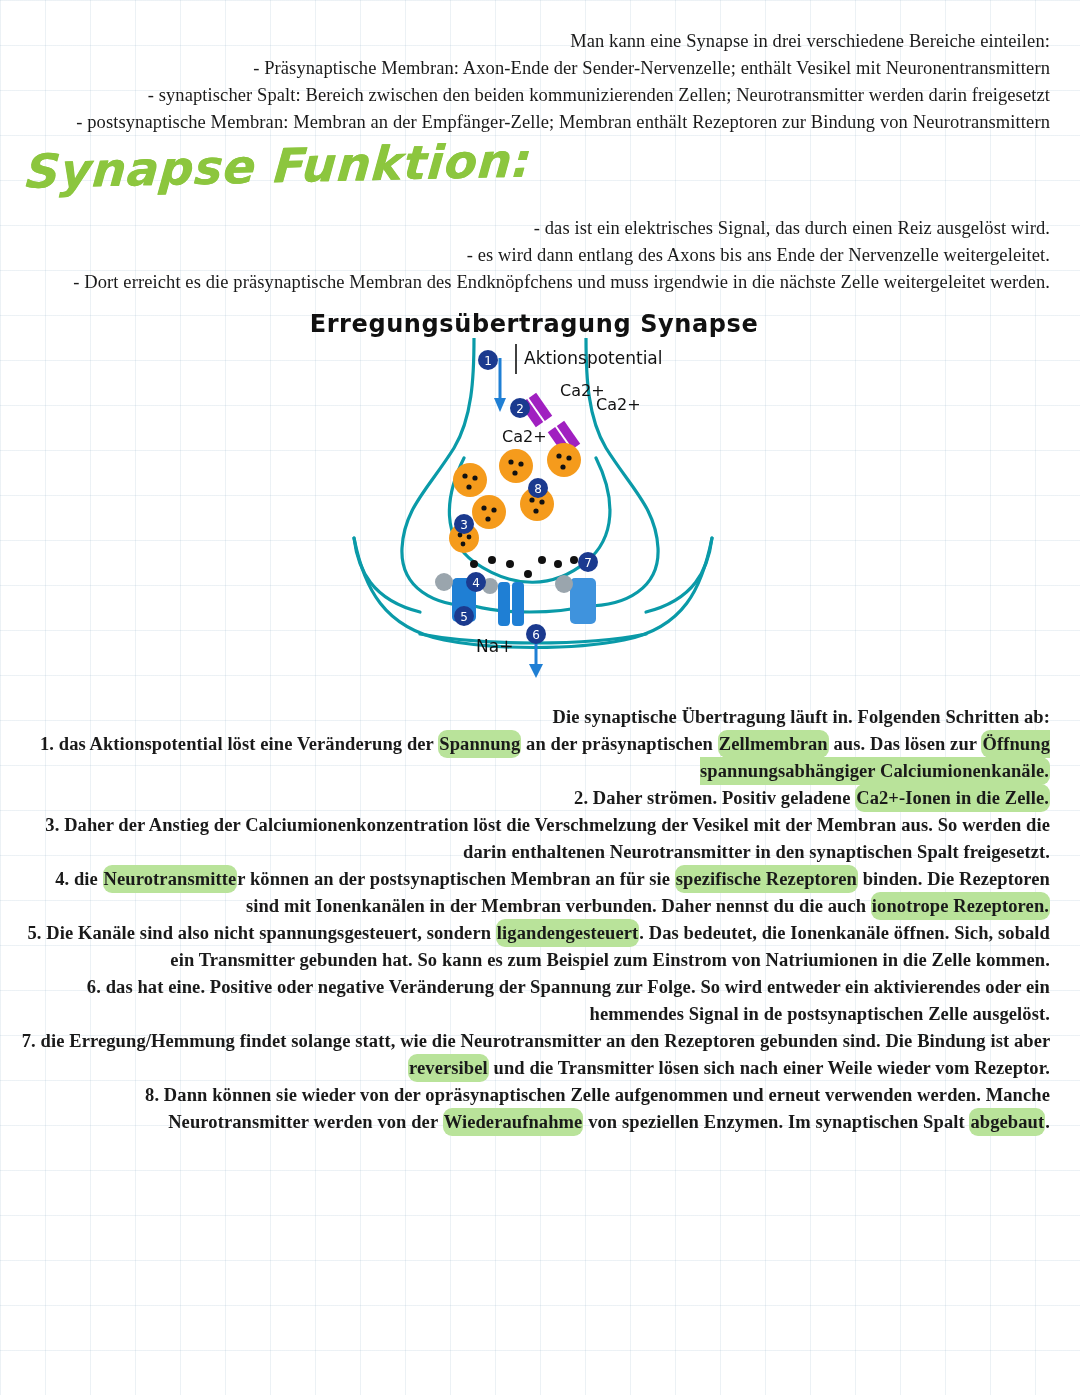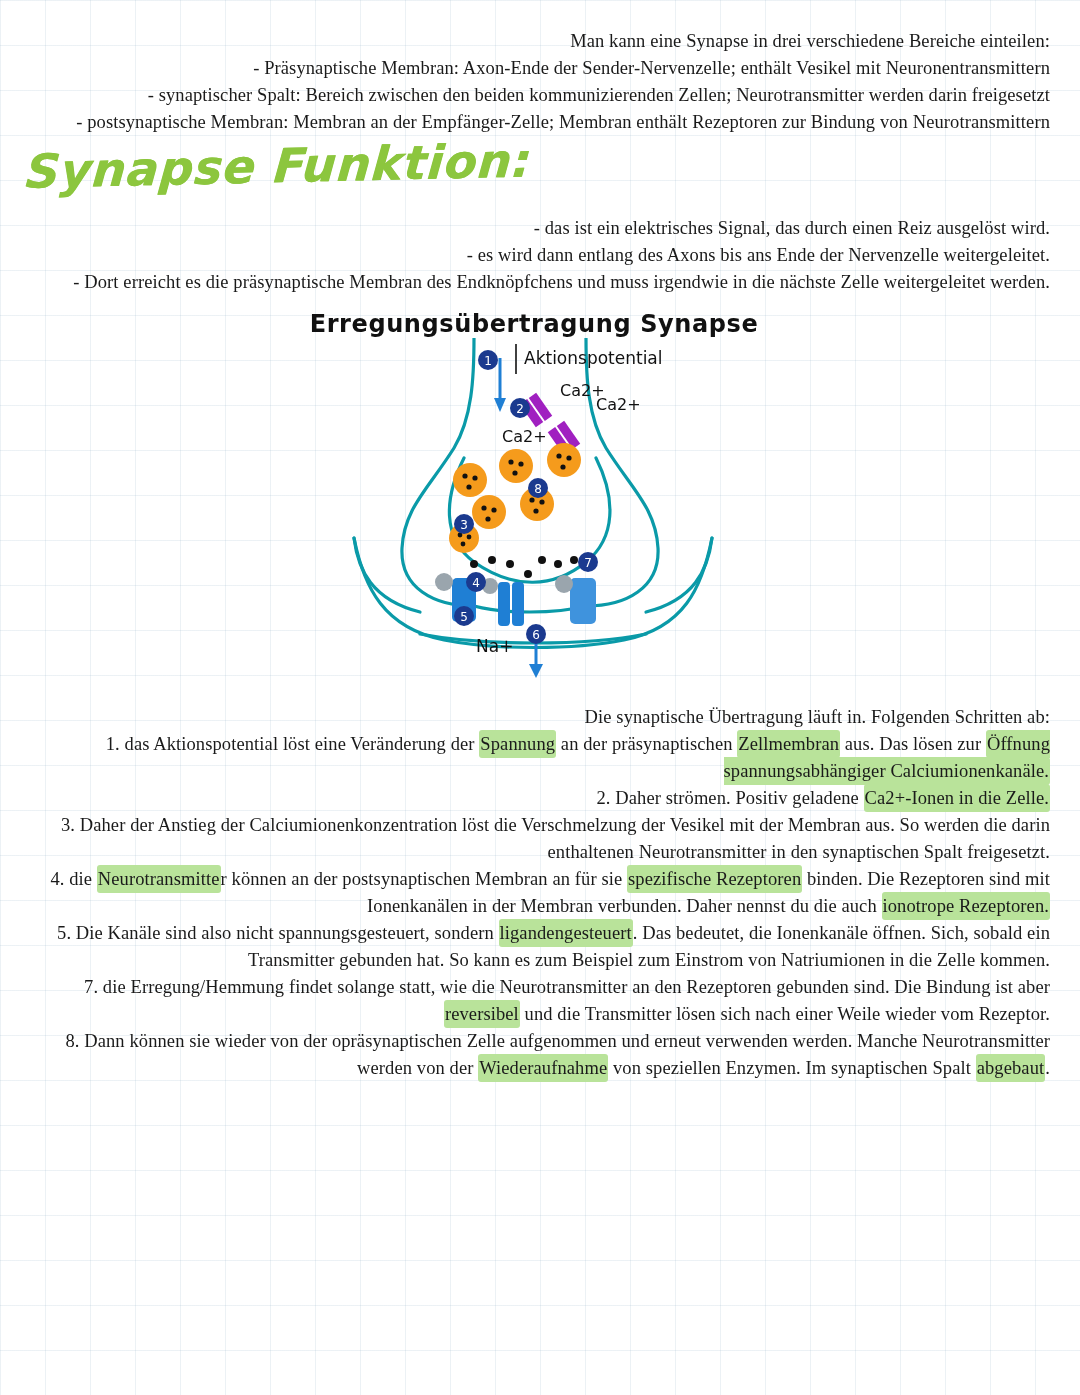--- a/index.html
+++ b/index.html
@@ -56,21 +56,21 @@
     transform-origin: left center;
     display: inline-block;
     margin: 8px 0 4px 8px;
     text-shadow: 0.5px 0 0 #8cc63e;
   }
 
   
   .hl {
     background: #b9e39a;
     padding: 4px 1px;
-    border-radius: 3px;
+    border-radius: 9px;
   }
 
   
   .figure {
     position: relative;
     width: 100%;
     height: 390px;
     margin-top: 14px;
   }
   .fig-title {
@@ -80,20 +80,21 @@
     letter-spacing: 0.6px;
     color: #111;
     font-weight: bold;
   }
   .fig-svg-wrap {
     display: flex;
     justify-content: center;
   }
   .steps {
     margin-top: 4px;
+    font-weight: bold;
   }
   .steps p.para { margin: 0; }
 </style>
 </head>
 <body>
 
 <div class="grid-bg"></div>
 
 <div class="page">
 
@@ -261,18 +262,19 @@
   </div>
 
   <div class="steps">
     <p class="para">Die synaptische Übertragung läuft in.  Folgenden Schritten ab:</p>
     <div id="steps-list">
         <p class="para"><span>1. das Aktionspotential löst eine Veränderung der </span><span class="hl">Spannung</span><span> an der präsynaptischen </span><span class="hl">Zellmembran</span><span> aus. Das lösen zur </span><span class="hl">Öffnung spannungsabhängiger Calciumionenkanäle.</span></p>
         <p class="para"><span>2. Daher strömen. Positiv geladene </span><span class="hl">Ca2+-Ionen in die Zelle.</span></p>
         <p class="para"><span>3. Daher der Anstieg der Calciumionenkonzentration löst die Verschmelzung der Vesikel mit der Membran aus. So werden die darin enthaltenen Neurotransmitter in den synaptischen Spalt freigesetzt.</span></p>
         <p class="para"><span>4. die </span><span class="hl">Neurotransmitte</span><span>r können an der postsynaptischen Membran an für sie </span><span class="hl">spezifische Rezeptoren</span><span> binden. Die Rezeptoren sind mit Ionenkanälen in der Membran verbunden. Daher nennst du die auch </span><span class="hl">ionotrope Rezeptoren.</span></p>
         <p class="para"><span>5. Die Kanäle sind also nicht spannungsgesteuert, sondern </span><span class="hl">ligandengesteuert</span><span>. Das bedeutet, die Ionenkanäle öffnen. Sich, sobald ein Transmitter gebunden hat. So kann es zum Beispiel zum Einstrom von Natriumionen in die Zelle kommen.</span></p>
+        <p class="para"><span>6. das hat eine. Positive oder negative Veränderung der Spannung zur Folge. So wird entweder ein aktivierendes oder ein hemmendes Signal in de postsynaptischen Zelle ausgelöst.</span></p>
         <p class="para"><span>7. die Erregung/Hemmung findet solange statt, wie die Neurotransmitter an den Rezeptoren gebunden sind. Die Bindung ist aber </span><span class="hl">reversibel</span><span> und die Transmitter lösen sich nach einer Weile wieder vom Rezeptor.</span></p>
         <p class="para"><span>8. Dann können sie wieder von der opräsynaptischen Zelle aufgenommen und erneut verwenden werden. Manche Neurotransmitter werden von der </span><span class="hl">Wiederaufnahme</span><span> von speziellen Enzymen.  Im synaptischen Spalt </span><span class="hl">abgebaut</span><span>.</span></p>
       </div>
   </div>
 
 </div>
 
 </body></html>

